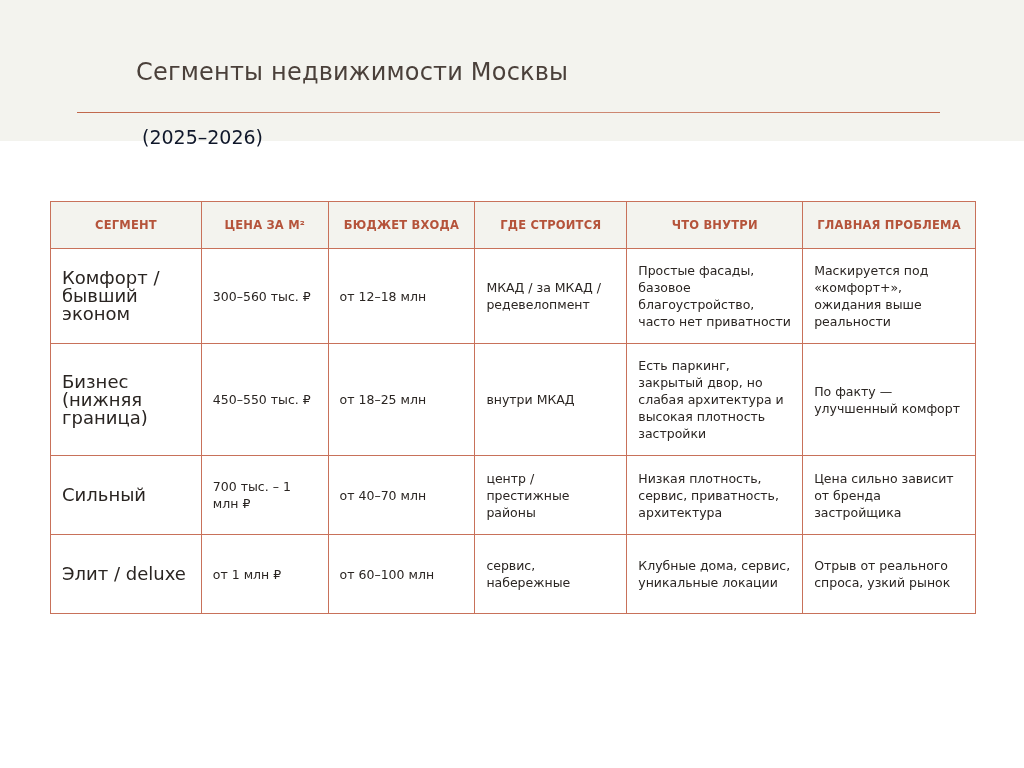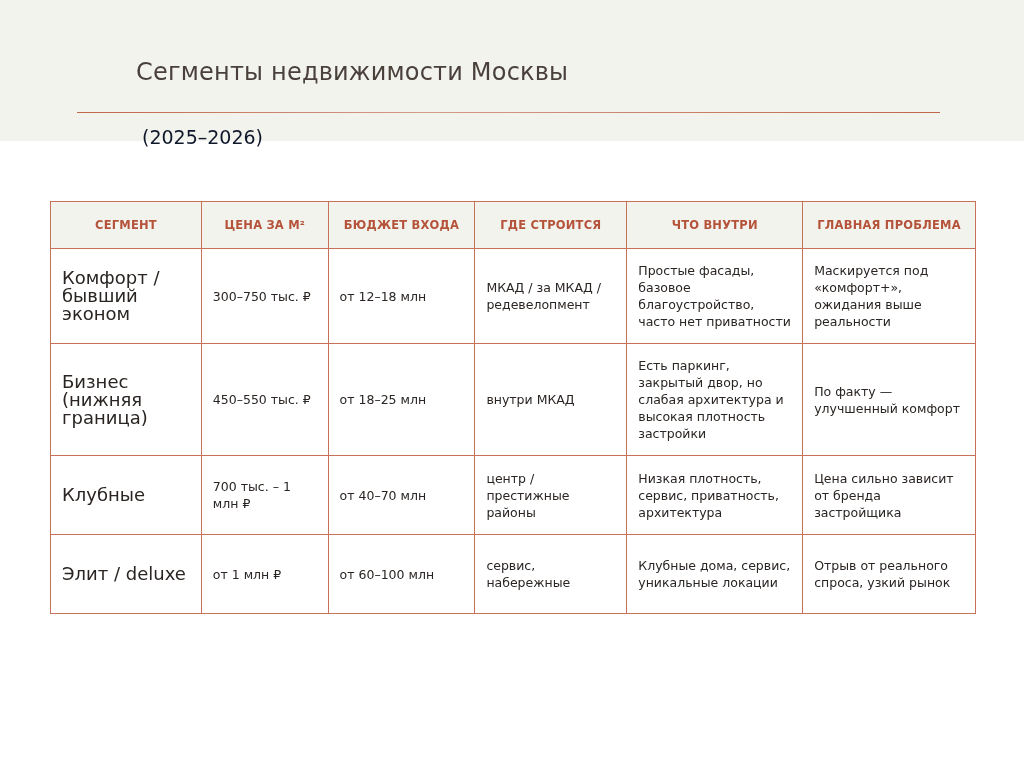--- a/index.html
+++ b/index.html
@@ -68,36 +68,36 @@
       <th>ЦЕНА ЗА М²</th>
       <th>БЮДЖЕТ ВХОДА</th>
       <th>ГДЕ СТРОИТСЯ</th>
       <th>ЧТО ВНУТРИ</th>
       <th>ГЛАВНАЯ ПРОБЛЕМА</th>
     </tr>
   </thead>
   <tbody>
     <tr class="r1">
       <td class="seg">Комфорт / бывший эконом</td>
-      <td>300–750 тыс. ₽</td>
+      <td>300–560 тыс. ₽</td>
       <td>от 12–18 млн</td>
       <td>МКАД / за МКАД / редевелопмент</td>
       <td>Простые фасады, базовое благоустройство, часто нет приватности</td>
       <td>Маскируется под «комфорт+», ожидания выше реальности</td>
     </tr>
     <tr class="r2">
       <td class="seg">Бизнес (нижняя граница)</td>
       <td>450–550 тыс. ₽</td>
       <td>от 18–25 млн</td>
       <td>внутри МКАД</td>
       <td>Есть паркинг, закрытый двор, но слабая архитектура и высокая плотность застройки</td>
       <td>По факту — улучшенный комфорт</td>
     </tr>
     <tr class="r4">
-      <td class="seg">Клубные</td>
+      <td class="seg">Сильный</td>
       <td>700 тыс. – 1 млн ₽</td>
       <td>от 40–70 млн</td>
       <td>центр / престижные районы</td>
       <td>Низкая плотность, сервис, приватность, архитектура</td>
       <td>Цена сильно зависит от бренда застройщика</td>
     </tr>
     <tr class="r5">
       <td class="seg">Элит / deluxe</td>
       <td>от 1 млн ₽</td>
       <td>от 60–100 млн</td>

